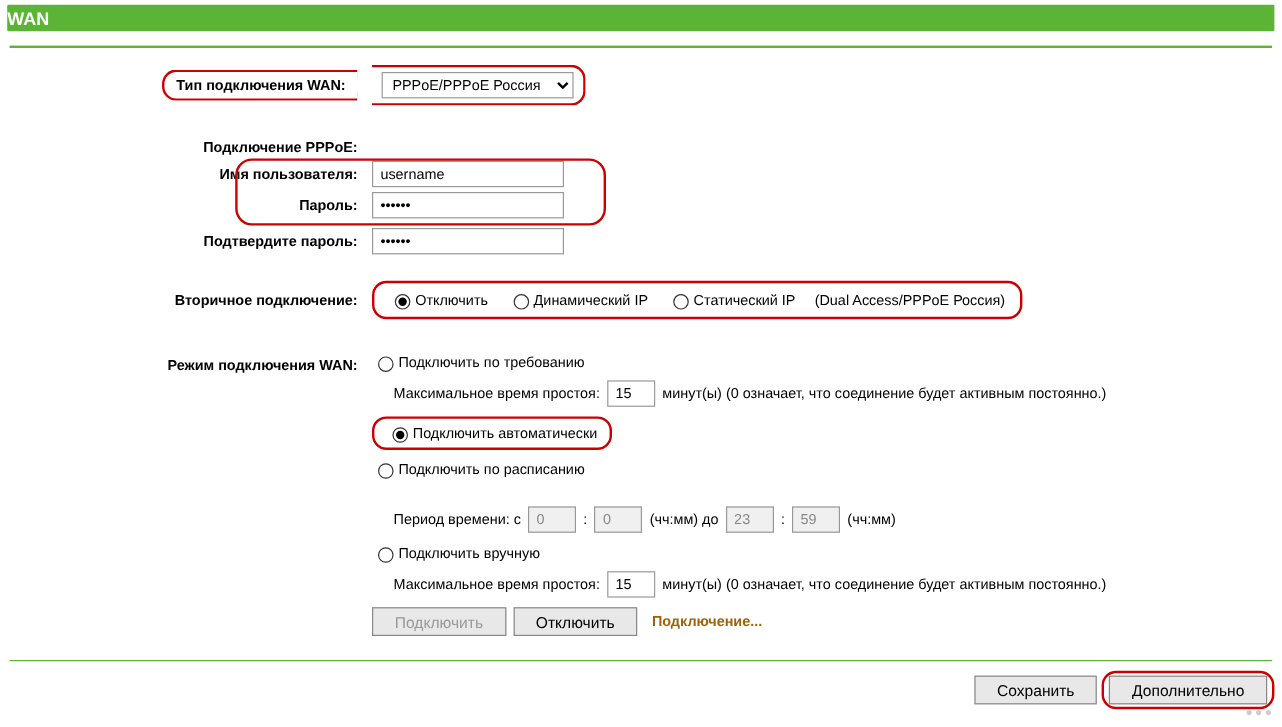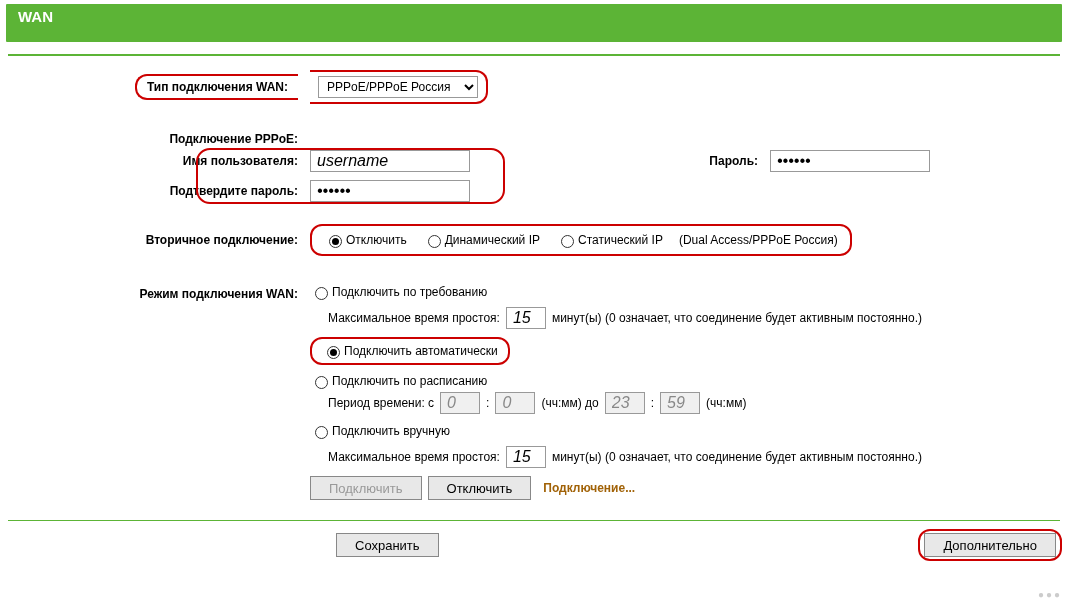--- a/index.html
+++ b/index.html
@@ -1,48 +1,48 @@
 <!DOCTYPE html>
 <html><head>
   <meta charset="utf-8">
   <style>
     * { box-sizing: border-box; font-family: Arial, Helvetica, sans-serif; font-size: 12px; }
     html, body { margin: 0; padding: 0; width: 1068px; height: 606px; background: #fff; }
     .page { width: 1068px; padding: 4px 6px; }
-    .header-bar { background: #5cb436; height: 38px; line-height: 26px; color: #fff; font-weight: bold; font-size: 15px; padding-left: 12px; border-radius: 1px; }
+    .header-bar { background: #5cb436; height: 22px; line-height: 26px; color: #fff; font-weight: bold; font-size: 15px; border-radius: 1px; }
     .hr { border-bottom: 2px solid #5cb436; margin: 0 2px; }
     .hr-thin { border-bottom: 1px solid #5cb436; margin: 0 2px; }
     .body { padding-top: 14px; padding-left: 4px; padding-bottom: 10px; }
 
     .row { display: flex; align-items: center; margin-bottom: 10px; }
     .row.tight { margin-bottom: 4px; }
     .label-col { width: 300px; text-align: right; padding-right: 12px; font-weight: bold; }
     .ctrl-col { flex: 1; display: flex; align-items: flex-end; }
 
     select.sel { width: 160px; height: 22px; border: 1px solid #999; background: #fff; padding: 0 4px; font-size: 12px; }
-    input.txt { width: 160px; height: 22px; border: 1px solid #999; background: #fff; padding: 2px 6px; font-size: 16px; font-style: italic; }
+    input.txt { width: 160px; height: 22px; border: 1px solid #999; background: #fff; padding: 2px 6px; font-size: 12px; }
     input.txt.small { width: 40px; text-align: left; }
     input.txt.dis { background: #f0f0f0; color: #888; }
 
     button.btn { height: 24px; border: 1px solid #888; background: #e8e8e8; padding: 0 18px; font-size: 13px; cursor: pointer; }
     button.btn:disabled { color: #999; cursor: default; }
 
     .radio { display: inline-flex; align-items: center; margin-right: 16px; }
     .radio input { margin-right: 4px; appearance: none; width: 13px; height: 13px; border: 1px solid #333; border-radius: 50%; background:#fff; position: relative; cursor: pointer; }
     .radio input:checked::after { content:""; position:absolute; inset:2px; border-radius:50%; background:#000; }
 
     .callout { border: 2px solid #cc0000; border-radius: 12px; padding: 4px 10px; display: inline-flex; align-items: center; }
     .callout-nowrap { white-space: nowrap; }
     .callout-row { display: inline-flex; align-items: center; }
 
     .sub-indent { padding-left: 18px; display: flex; align-items: center; gap: 6px; }
 
     .status-link { color: #a16207; font-weight: bold; text-decoration: none; margin-left: 6px; }
 
-    .footer { padding: 8px 0 0; display: flex; justify-content: space-between; padding-left: 330px; gap: 4px; align-items:center; }
+    .footer { padding: 8px 0 0; display: flex; justify-content: flex-end; padding-left: 330px; gap: 4px; align-items:center; }
 
     .dots { position: absolute; right: 6px; bottom: 6px; color: #ccc; letter-spacing: 2px; font-size: 10px; }
 
     .section-space { height: 18px; }
   </style>
 </head>
 <body>
 
 <div class="page">
 
@@ -72,21 +72,21 @@
     <div class="section-space"></div>
 
     <div class="row tight">
       <div class="label-col">Подключение PPPoE:</div>
       <div class="ctrl-col"></div>
     </div>
 
     <div style="display:flex;position:relative;margin-bottom:4px;">
 
       <div style="position:absolute;left:186px;top:-2px;width:309px;height:56px;border:2px solid #cc0000;border-radius:14px;pointer-events:none;"></div>
-      <div style="display:flex;flex-direction:row;width:100%;">
+      <div style="display:flex;flex-direction:column;width:100%;">
         <div class="row tight">
           <div class="label-col">Имя пользователя:</div>
           <div class="ctrl-col">
               <input class="txt" type="text" value="username" style="">
             </div>
         </div>
         <div class="row tight">
           <div class="label-col">Пароль:</div>
           <div class="ctrl-col">
               <input class="txt" type="text" value="••••••" style="">
@@ -145,21 +145,21 @@
 
         <div style="margin-bottom:8px;">
           <span class="callout" style="padding:4px 10px;">
             <label class="radio" style="margin-right:0;">
                 <input type="radio" name="mode" checked="" style="">
                 <span>Подключить автоматически</span>
               </label>
           </span>
         </div>
 
-        <div style="margin-bottom:0;">
+        <div style="margin-bottom:20px;">
           <label class="radio">
               <input type="radio" name="mode" style="">
               <span>Подключить по расписанию</span>
             </label>
         </div>
         <div class="sub-indent" style="margin-bottom:9px;">
           <span>Период времени:  с</span>
           <input class="txt small dis" readonly="" value="0" style="">
           <span>:</span>
           <input class="txt small dis" readonly="" value="0" style="">

